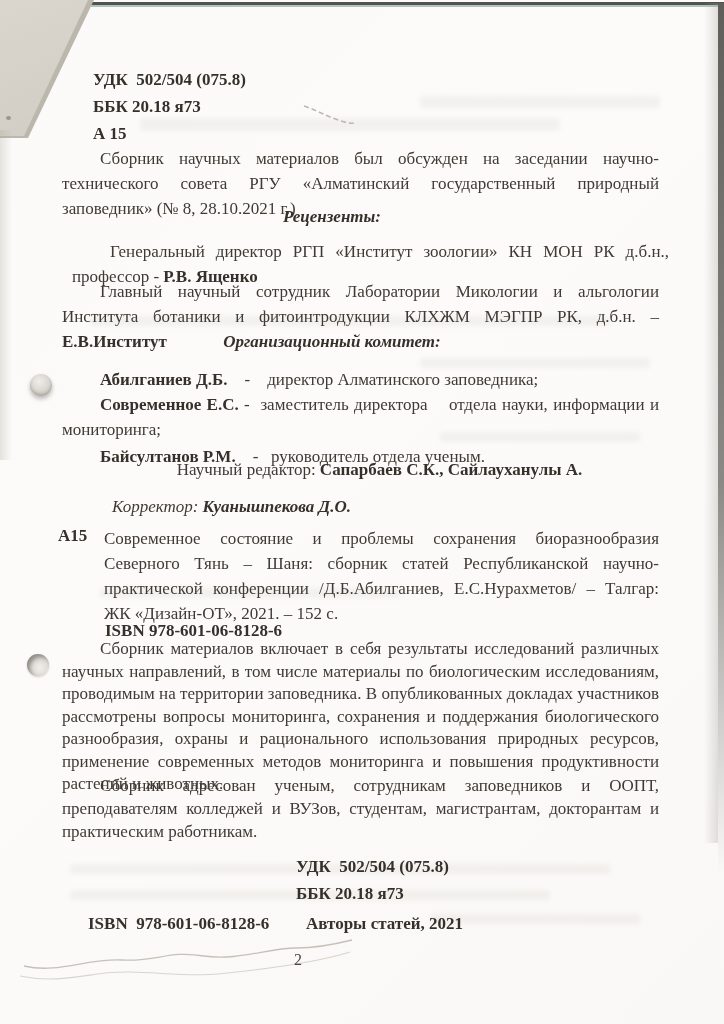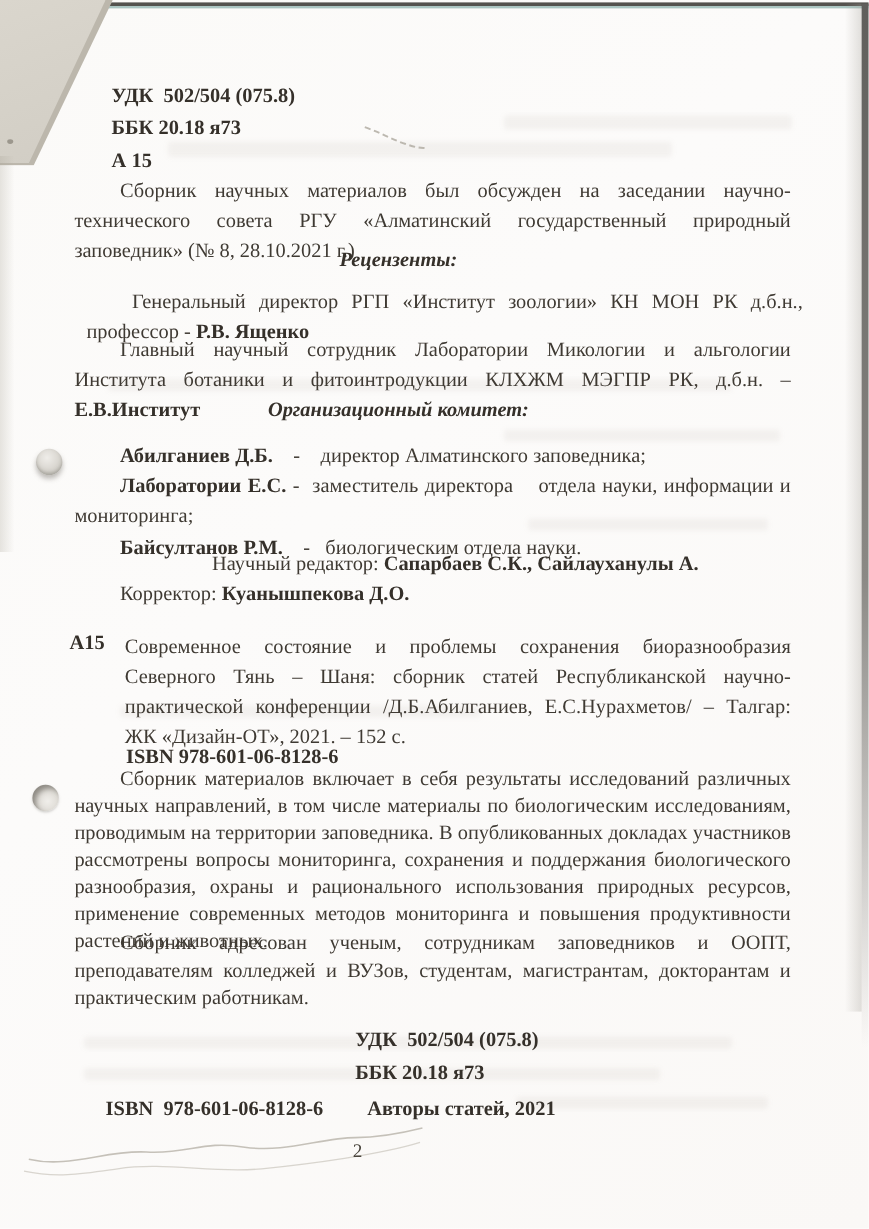--- a/index.html
+++ b/index.html
@@ -97,27 +97,27 @@
   <div class="abs tb bi centered" style="top:204px; width:540px;">Рецензенты:</div>
 
   <p class="abs tb indent" style="top:229px; margin:10px;"><span>Генеральный директор РГП «Институт зоологии» КН МОН РК д.б.н., профессор - </span><span class="b">Р.В. Ященко</span></p>
 
   <p class="abs tb indent" style="top:279px; margin:0;"><span>Главный научный сотрудник Лаборатории Микологии и альгологии Института ботаники и фитоинтродукции КЛХЖМ  МЭГПР  РК, д.б.н. – </span><span class="b">Е.В.Институт</span></p>
 
   <div class="abs tb bi centered" style="top:329px; width:540px;">Организационный комитет:</div>
 
   <div class="abs tb" style="top:355px; text-align:left;margin-top:12px;">
     <p class="indent pre" style="margin:0;"><span class="b">Абилганиев Д.Б.</span><span>    -    директор Алматинского заповедника;</span></p>
-    <p class="indent pre" style="margin:0; text-align:justify;"><span class="b">Лаборатории Е.С.</span><span> -  заместитель директора    отдела науки, информации и мониторинга;</span></p>
-    <p class="indent pre" style="margin:2px 0 0 0;"><span class="b">Байсултанов Р.М.</span><span>    -   биологическим отдела науки.</span></p>
+    <p class="indent pre" style="margin:0; text-align:justify;"><span class="b">Современное Е.С.</span><span> -  заместитель директора    отдела науки, информации и мониторинга;</span></p>
+    <p class="indent pre" style="margin:2px 0 0 0;"><span class="b">Байсултанов Р.М.</span><span>    -   руководитель отдела ученым.</span></p>
   </div>
 
   <div class="abs tb" style="top:457px; text-align:left;">
     <p class="indent" style="margin:0;text-align:center;"><span>Научный редактор: </span><span class="b">Сапарбаев С.К., Сайлауханулы А.</span></p>
-    <p class="indent" style="margin:0;"><span>Корректор: </span><span class="b">Куанышпекова Д.О.</span></p>
+    <p class="indent" style="margin:12px;font-style:italic;"><span>Корректор: </span><span class="b">Куанышпекова Д.О.</span></p>
   </div>
 
   <div class="abs" style="top:526px; left:56px; width:603px;">
     <span class="abs b" style="left:2px; top:0; font-size:17px;">А15</span>
     <p style="margin:0 0 0 48px; font-size:17px; line-height:25px; text-align:justify;">Современное состояние и проблемы сохранения биоразнообразия Северного Тянь – Шаня: сборник статей   Республиканской научно-практической конференции /Д.Б.Абилганиев, Е.С.Нурахметов/ –   Талгар: ЖК «Дизайн-ОТ», 2021. – 152 с.</p>
   </div>
 
   <div class="abs tb b" style="top:618px; text-align:left;"><span style="margin-left:43px;">ISBN 978-601-06-8128-6</span></div>
 
   <p class="abs tb indent" style="top:638px; margin:0; line-height:22.5px;">Сборник материалов включает в себя результаты исследований различных научных направлений, в том числе материалы по биологическим исследованиям, проводимым на территории заповедника. В опубликованных докладах участников рассмотрены вопросы мониторинга, сохранения и поддержания биологического разнообразия, охраны и рационального использования природных ресурсов, применение современных методов мониторинга и повышения продуктивности растений и животных.</p>

